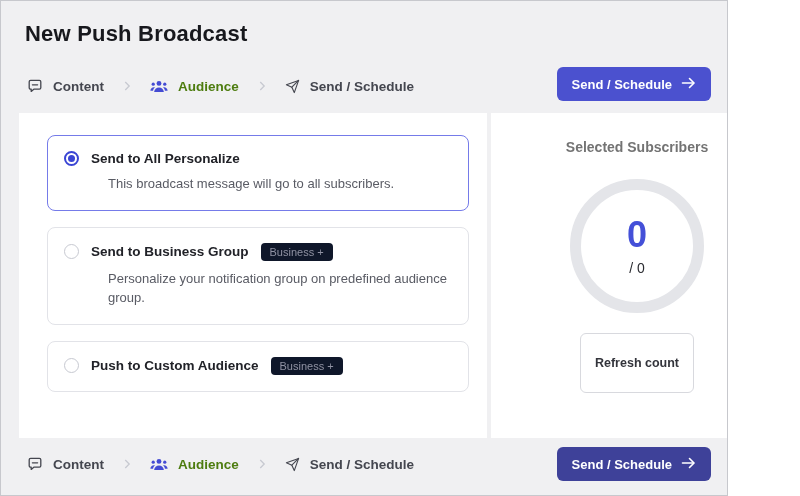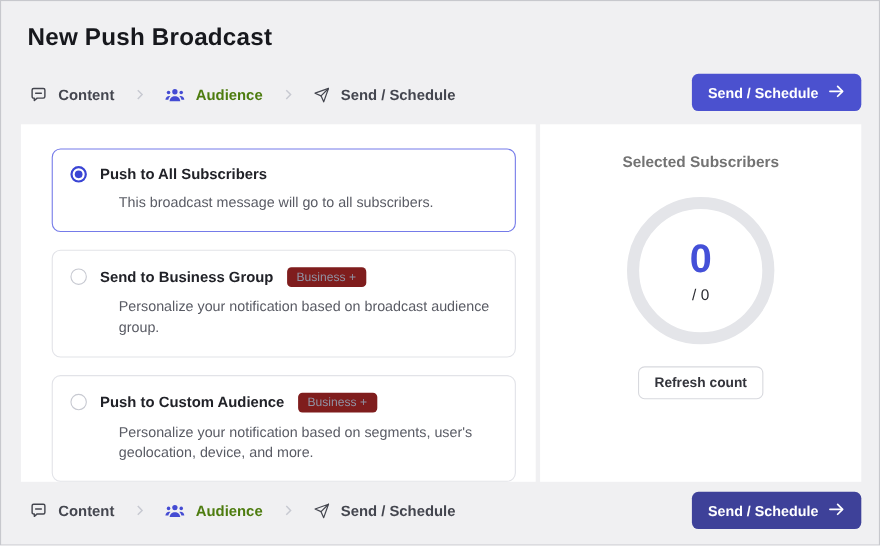--- a/index.html
+++ b/index.html
@@ -1,19 +1,19 @@
 <!DOCTYPE html>
 <html><head>
 <meta charset="utf-8">
 <style>
   * { box-sizing: border-box; }
   body { margin: 0; background: #fff; }
   .frame {
     position: relative;
-    width: 800px; height: 496px;
+    width: 728px; height: 496px;
     background: #F0F0F2;
     border: 1px solid #C7C8CD;
     font-family: "Liberation Sans", sans-serif;
     overflow: hidden;
   }
   .page-title {
     position: absolute; left: 24px; top: 20px;
     font-size: 22px; font-weight: 700; color: #17181D; letter-spacing: .2px;
   }
   
@@ -41,32 +41,32 @@
   .panel-left { width: 468px; background: #fff; padding: 22px 18px 0 28px; }
   .panel-right { flex: 1; background: #fff; text-align: center; padding-top: 26px; }
   
   .option-card { border: 1px solid #E2E3E8; border-radius: 8px; padding: 15px 18px 16px 16px; margin-bottom: 16px; background: #fff; }
   .option-card.selected { border: 1.5px solid #757BE9; }
   .option-head { display: flex; align-items: center; gap: 12px; }
   .radio { width: 15px; height: 15px; border-radius: 50%; border: 1.5px solid #C7C9D1; background: #fff; flex: none; }
   .radio.checked { border: 2px solid #3A45D4; position: relative; }
   .radio.checked::after { content: ""; position: absolute; inset: 2px; border-radius: 50%; background: #3A45D4; }
   .option-title { font-size: 13.5px; font-weight: 700; color: #212228; }
-  .badge { background: #7f1d1d; color: #9092A3; font-size: 11px; padding: 3px 9px; border-radius: 4px; }
+  .badge { background: #0f172a; color: #9092A3; font-size: 11px; padding: 3px 9px; border-radius: 4px; }
   .option-desc { margin: 9px 0 0 44px; font-size: 13px; color: #595B64; line-height: 1.45; max-width: 380px; }
   
   .summary-title { font-size: 14px; font-weight: 700; color: #737373; }
   .ring {
     width: 134px; height: 134px; border: 11px solid #E4E5E9; border-radius: 50%;
     margin: 24px auto 20px; display: flex; flex-direction: column; align-items: center; justify-content: center;
   }
   .count { font-size: 36px; font-weight: 700; color: #4450D8; line-height: 1; }
   .total { font-size: 14px; color: #2A2B31; margin-top: 7px; }
   .refresh-btn {
-    display: inline-block; padding: 7px 14px; background: #fff;
+    display: inline-block; padding: 22px 14px; background: #fff;
     border: 1px solid #D8D9DE; border-radius: 6px;
     font-family: "Liberation Sans", sans-serif;
     font-size: 12.5px; font-weight: 700; color: #33343B; cursor: pointer;
   }
 </style>
 </head>
 <body>
 
 <div class="frame">
 
@@ -125,41 +125,40 @@
         </svg>
     </span>
   </button>
 
   <div class="panel">
     <div class="panel-left">
 
       <div class="option-card selected">
         <div class="option-head">
           <span class="radio checked"></span>
-          <span class="option-title">Push to All Subscribers</span>
+          <span class="option-title">Send to All Personalize</span>
         </div>
         <div class="option-desc">This broadcast message will go to all subscribers.</div>
       </div>
 
       <div class="option-card">
         <div class="option-head">
           <span class="radio"></span>
           <span class="option-title">Send to Business Group</span>
           <span class="badge">Business +</span>
         </div>
-        <div class="option-desc">Personalize your notification based on broadcast audience group.</div>
+        <div class="option-desc">Personalize your notification group on predefined audience group.</div>
       </div>
 
       <div class="option-card">
         <div class="option-head">
           <span class="radio"></span>
           <span class="option-title">Push to Custom Audience</span>
           <span class="badge">Business +</span>
         </div>
-        <div class="option-desc">Personalize your notification based on segments, user's geolocation, device, and more.</div>
       </div>
 
     </div>
     <div class="panel-right">
       <div class="summary-title">Selected Subscribers</div>
       <div class="ring">
         <div class="count">0</div>
         <div class="total">/ 0</div>
       </div>
       <button class="refresh-btn">Refresh count</button>

